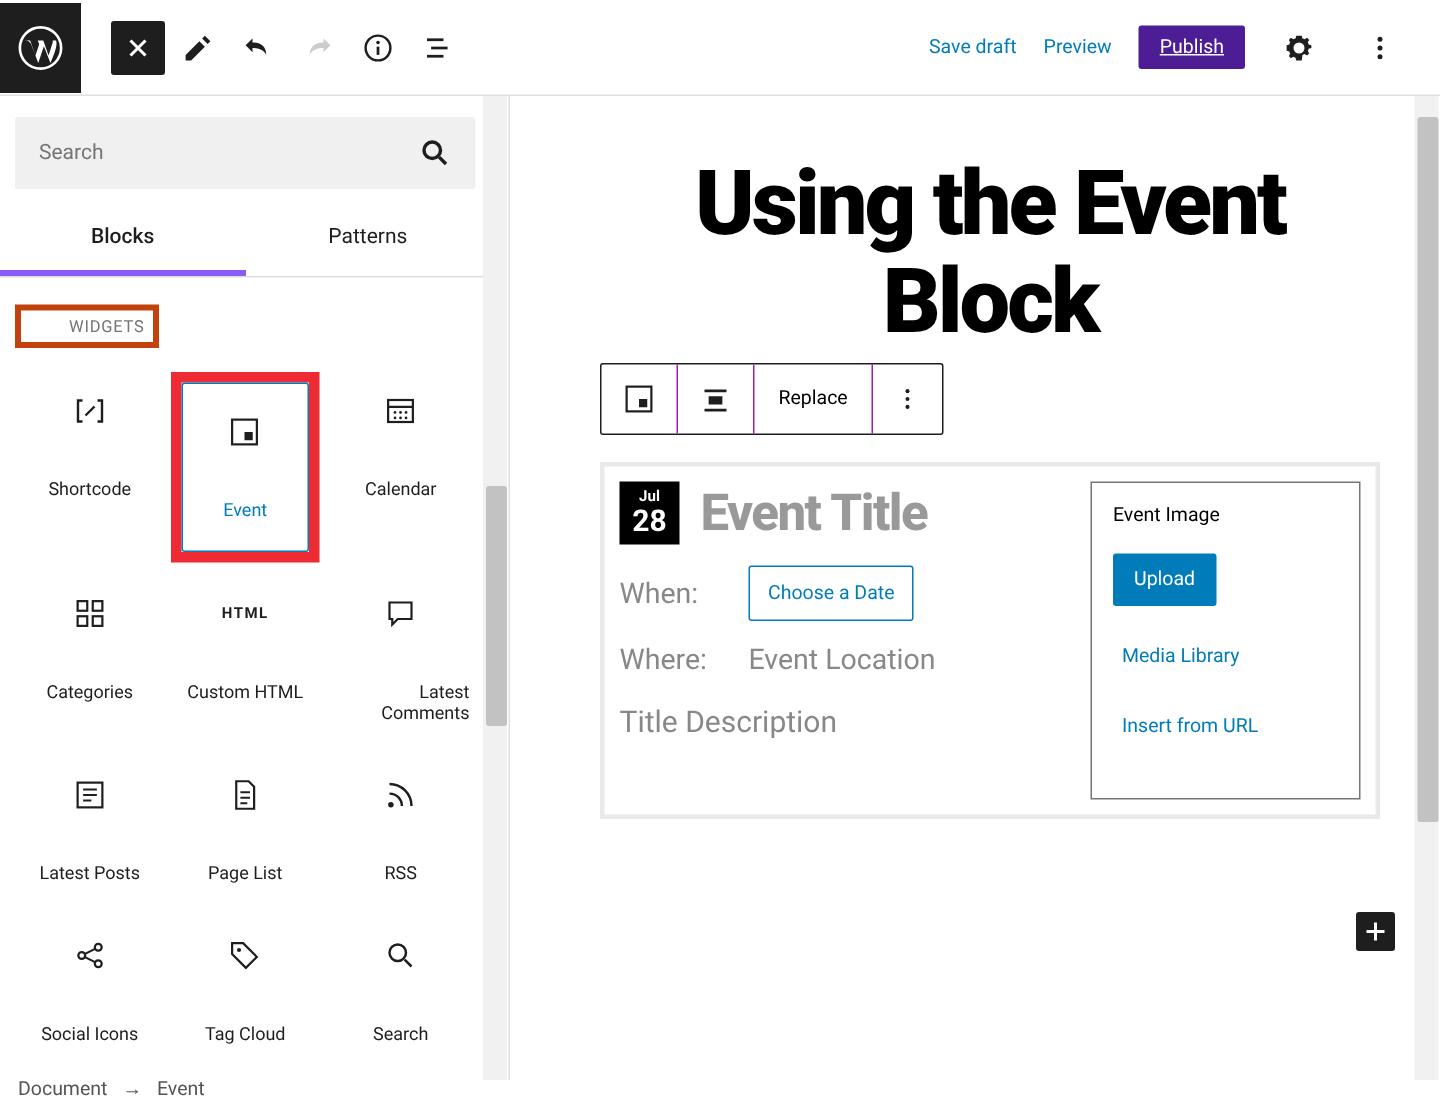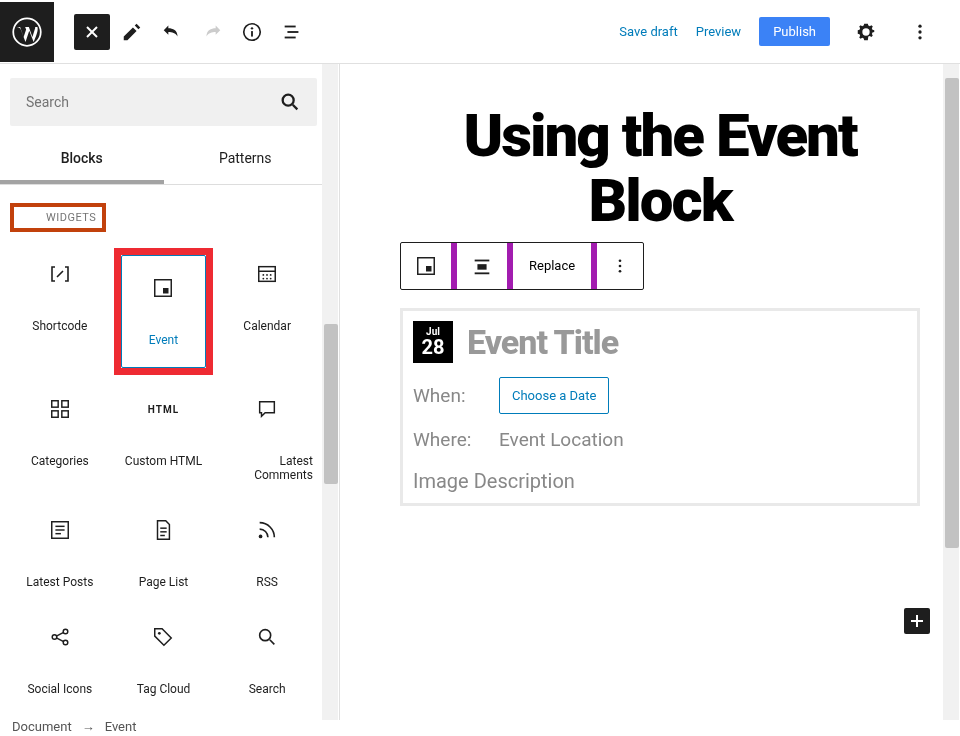--- a/index.html
+++ b/index.html
@@ -8,49 +8,49 @@
   .topbar { height: 64px; display: flex; align-items: center; border-bottom: 1px solid #e0e0e0; }
   .wp-logo { width: 54px; height: 60px; background: #1e1e1e; display: flex; align-items: center; justify-content: center; }
   .wp-logo svg { width: 30px; height: 30px; fill: #fff; }
   .top-left { display: flex; align-items: center; gap: 4px; padding-left: 20px; }
   .close-btn { width: 36px; height: 36px; background: #1e1e1e; border-radius: 2px; display: flex; align-items: center; justify-content: center; }
   .close-btn svg { stroke: #fff; }
   .icon-btn { width: 36px; height: 36px; display: flex; align-items: center; justify-content: center; cursor: pointer; color: #1e1e1e; }
   .icon-btn.faded { color: #b8b8b8; }
   .top-right { margin-left: auto; display: flex; align-items: center; gap: 18px; padding-right: 22px; }
   .link-btn { color: #007cba; font-size: 13px; cursor: pointer; }
-  .publish-btn { background: #3b82f6; color: #fff; padding: 7px 14px; font-size: 13px; border-radius: 2px; cursor: pointer; }
+  .publish-btn { background: #4c1d95; color: #fff; padding: 7px 14px; font-size: 13px; border-radius: 2px; cursor: pointer; text-decoration: underline; }
 
   .main { display: flex; height: 656px; }
   .sidebar { width: 340px; border-right: 1px solid #e0e0e0; display: flex; flex-direction: column; position: relative; }
   .sidebar-scroll { overflow-y: auto; flex: 1; padding: 14px 10px 0 10px; }
   .search-box { background: #f0f0f0; height: 48px; display: flex; align-items: center; padding: 0 16px; border-radius: 2px; margin-bottom: 8px; }
   .search-box input { border: none; background: transparent; outline: none; font-size: 14px; flex: 1; color: #555; }
   .search-box input::placeholder { color: #757575; }
 
   .tabs { display: flex; border-bottom: 1px solid #ddd; margin: 10px -10px 0 -10px; }
   .tab { flex: 1; text-align: center; padding: 14px 0; font-size: 14px; cursor: pointer; color: #1e1e1e; }
-  .tab.active { border-bottom: 4px solid #a3a3a3; font-weight: 500; text-align: center; }
+  .tab.active { border-bottom: 4px solid #8b5cf6; font-weight: 500; text-align: center; }
 
   .section-label { font-size: 11px; color: #757575; text-transform: uppercase; letter-spacing: 0.5px; padding: 4px 6px; display: inline-block; }
   .hl-red { border: 4px solid #c2410c; padding-left: 32px; }
   .section-wrap { margin-top: 18px; }
 
   .grid { display: grid; grid-template-columns: repeat(3, 1fr); gap: 8px 4px; margin-top: 16px; }
   .block-item { display: flex; flex-direction: column; align-items: center; padding: 14px 4px; cursor: pointer; font-size: 12px; color: #1e1e1e; text-align: right; border-radius: 2px; gap: 19px; }
   .block-item .bi-icon { width: 24px; height: 24px; margin-bottom: 14px; display: flex; align-items: center; justify-content: center; }
   .block-item.selected { border: 1px solid #007cba; color: #007cba; }
   .block-item.selected .bi-icon { color: #1e1e1e; }
   .hl-wrap { border: 7px solid #ee2a32; }
 
   .editor { flex: 1; position: relative; overflow-y: auto; padding: 40px 40px 0 60px; }
   .title { font-size: 60px; font-weight: 900; letter-spacing: -2px; text-align: center; line-height: 1.08; color: #000; }
 
   .block-toolbar { display: inline-flex; border: 1px solid #1e1e1e; border-radius: 2px; margin-top: 8px; background: #fff; height: 48px; }
-  .bt-seg { display: flex; align-items: center; padding: 0 14px; border-right: 6px solid #a21caf; }
+  .bt-seg { display: flex; align-items: center; padding: 0 14px; border-right: 1px solid #a21caf; }
   .bt-seg:last-child { border-right: none; }
   .bt-label { font-size: 13px; padding: 0 16px; display:flex; align-items:center; }
 
   .event-block { border: 3px solid #e9e9e9; padding: 10px; margin-top: 18px; }
   .event-inner { display: flex; gap: 20px; }
   .event-main { flex: 1; }
   .event-head { display: flex; align-items: center; gap: 14px; margin-bottom: 14px; }
   .date-badge { width: 40px; height: 42px; background: #000; color: #fff; display: flex; flex-direction: column; align-items: center; justify-content: center; font-weight: 700; line-height:1; }
   .date-badge .m { font-size: 10px; }
   .date-badge .d { font-size: 20px; }
@@ -333,21 +333,27 @@
             <div class="ev-title">Event Title</div>
           </div>
           <div class="ev-row">
             <span class="lbl">When:</span>
             <span class="choose-btn">Choose a Date</span>
           </div>
           <div class="ev-row">
             <span class="lbl">Where:</span>
             <span>Event Location</span>
           </div>
-          <div class="ev-desc">Image Description</div>
+          <div class="ev-desc">Title Description</div>
+        </div>
+        <div class="image-panel">
+          <div class="hdr">Event Image</div>
+          <span class="upload-btn">Upload</span>
+          <span class="img-link">Media Library</span>
+          <span class="img-link">Insert from URL</span>
         </div>
       </div>
     </div>
 
     <div class="add-btn">
       <svg width="18" height="18" viewBox="0 0 18 18">
           <line x1="9" y1="3" x2="9" y2="15" stroke="#fff" stroke-width="2"></line>
           <line x1="3" y1="9" x2="15" y2="9" stroke="#fff" stroke-width="2"></line>
         </svg>
     </div>

